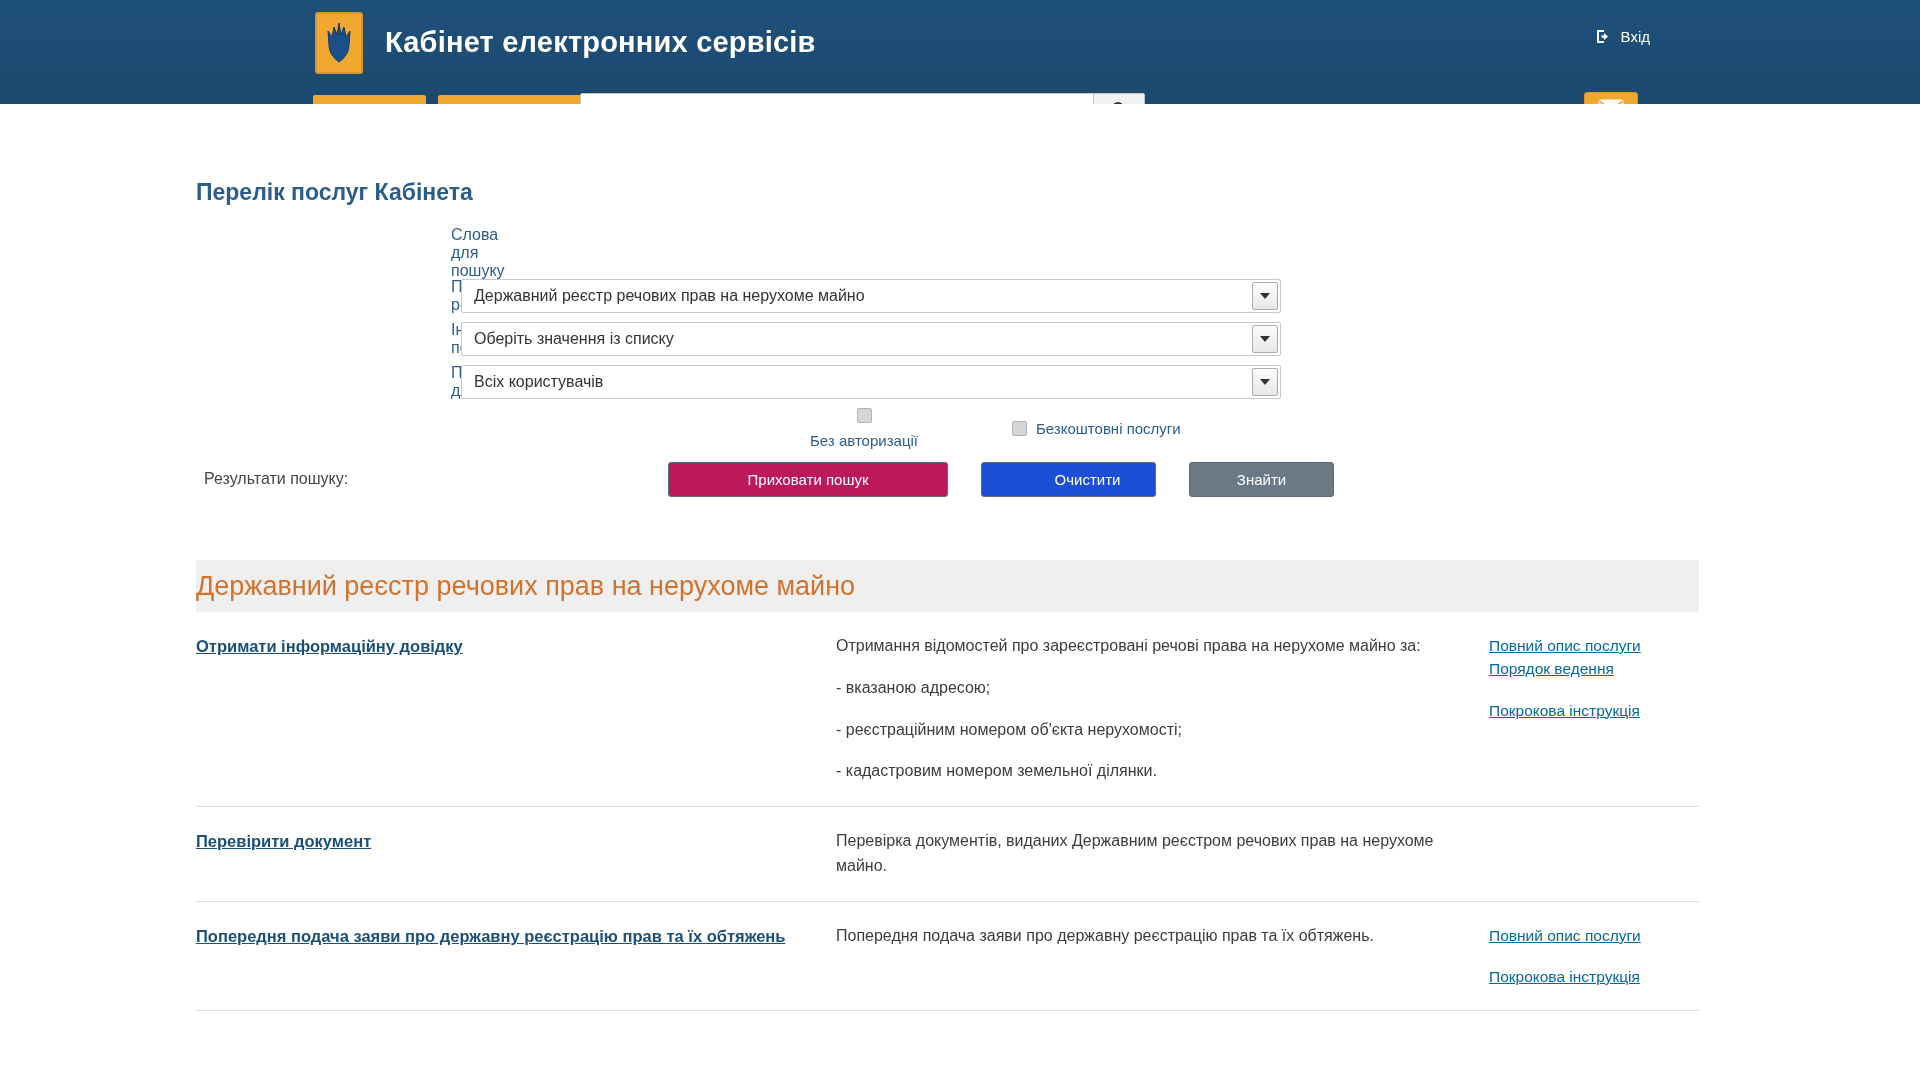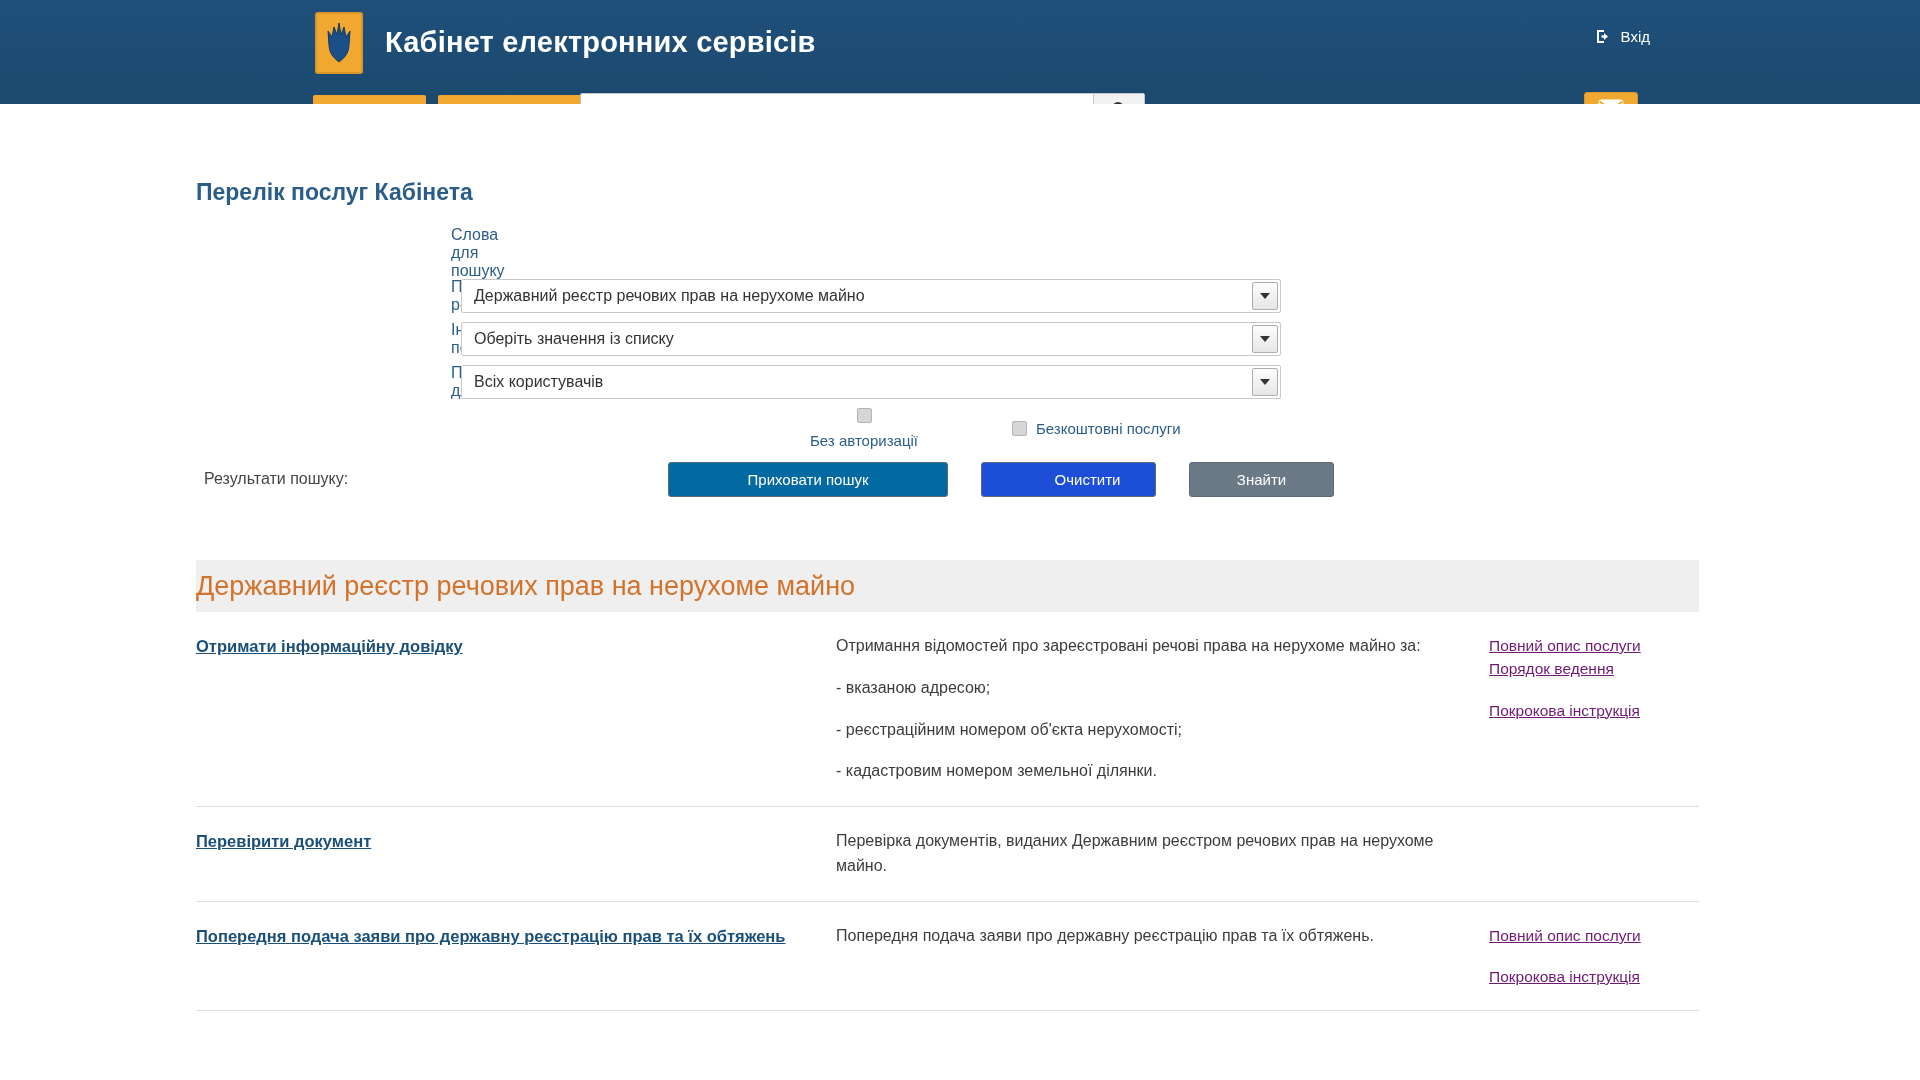--- a/index.html
+++ b/index.html
@@ -281,21 +281,21 @@
   .btn {
     height: 35px;
     border-radius: 3px;
     border: 1px solid #5e6b76;
     font-size: 15px;
     color: #ffffff;
     background: #6b7885;
     cursor: pointer;
     font-family: "Liberation Sans", sans-serif;
   }
-  .btn.hide { width: 280px; background: #0369a1; }
+  .btn.hide { width: 280px; background: #be185d; }
   .btn.clear { width: 175px; background: #1d4ed8; padding-left: 44px; }
   .btn.find { width: 145px; background: #6b7885; }
 
   
   .section-head {
     margin-top: 60px;
     margin-left: 196px;
     width: 1503px;
     height: 52px;
     background: #efefef;
@@ -339,21 +339,21 @@
   .svc-desc p { margin: 0 0 17px 0; }
   .svc-desc p:last-child { margin-bottom: 0; }
   .svc-links {
     width: 210px;
     flex: 0 0 210px;
     text-align: left;
   }
   .svc-links a {
     display: block;
     font-size: 15.5px;
-    color: #701a75;
+    color: #0369a1;
     line-height: 1.5;
   }
   .svc-links a.spaced { margin-top: 18px; }
 </style>
 </head>
 <body>
 
 <div class="header">
   <div class="header-inner">
 

